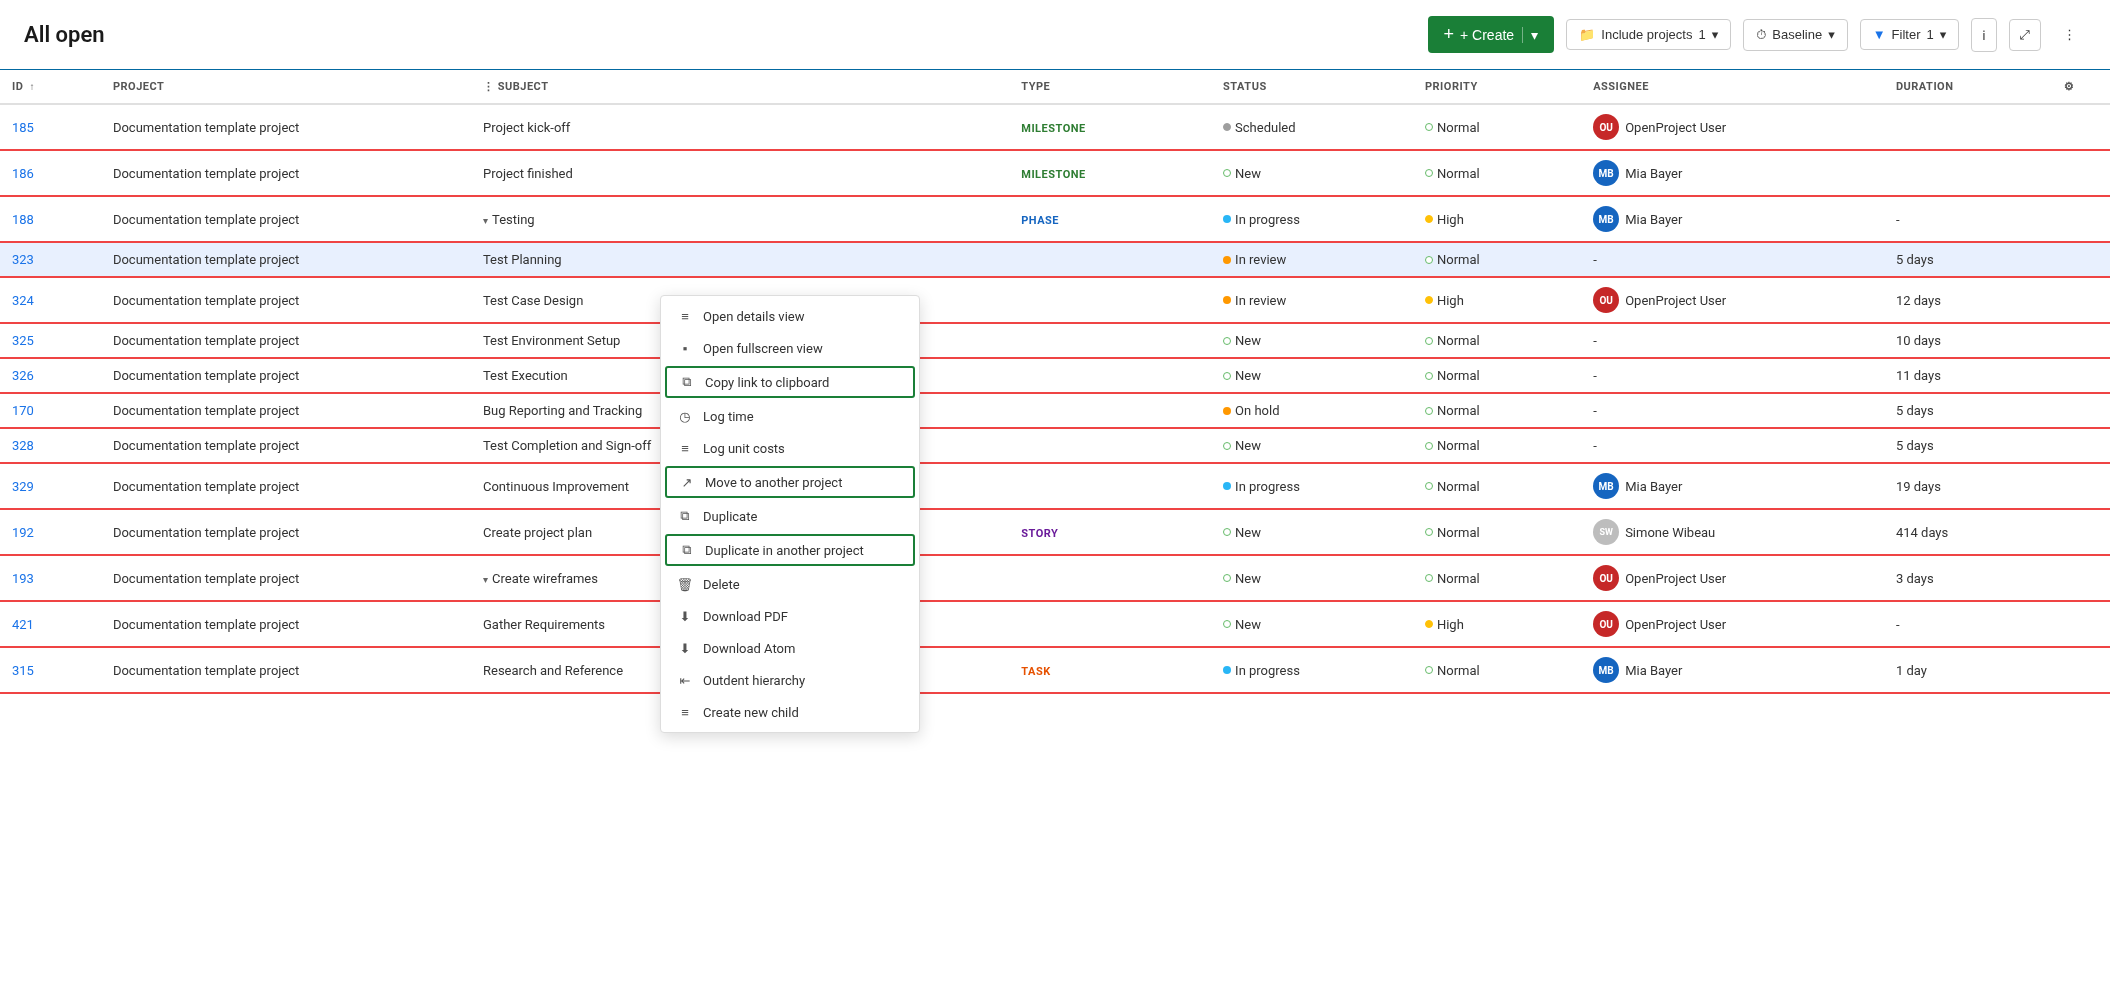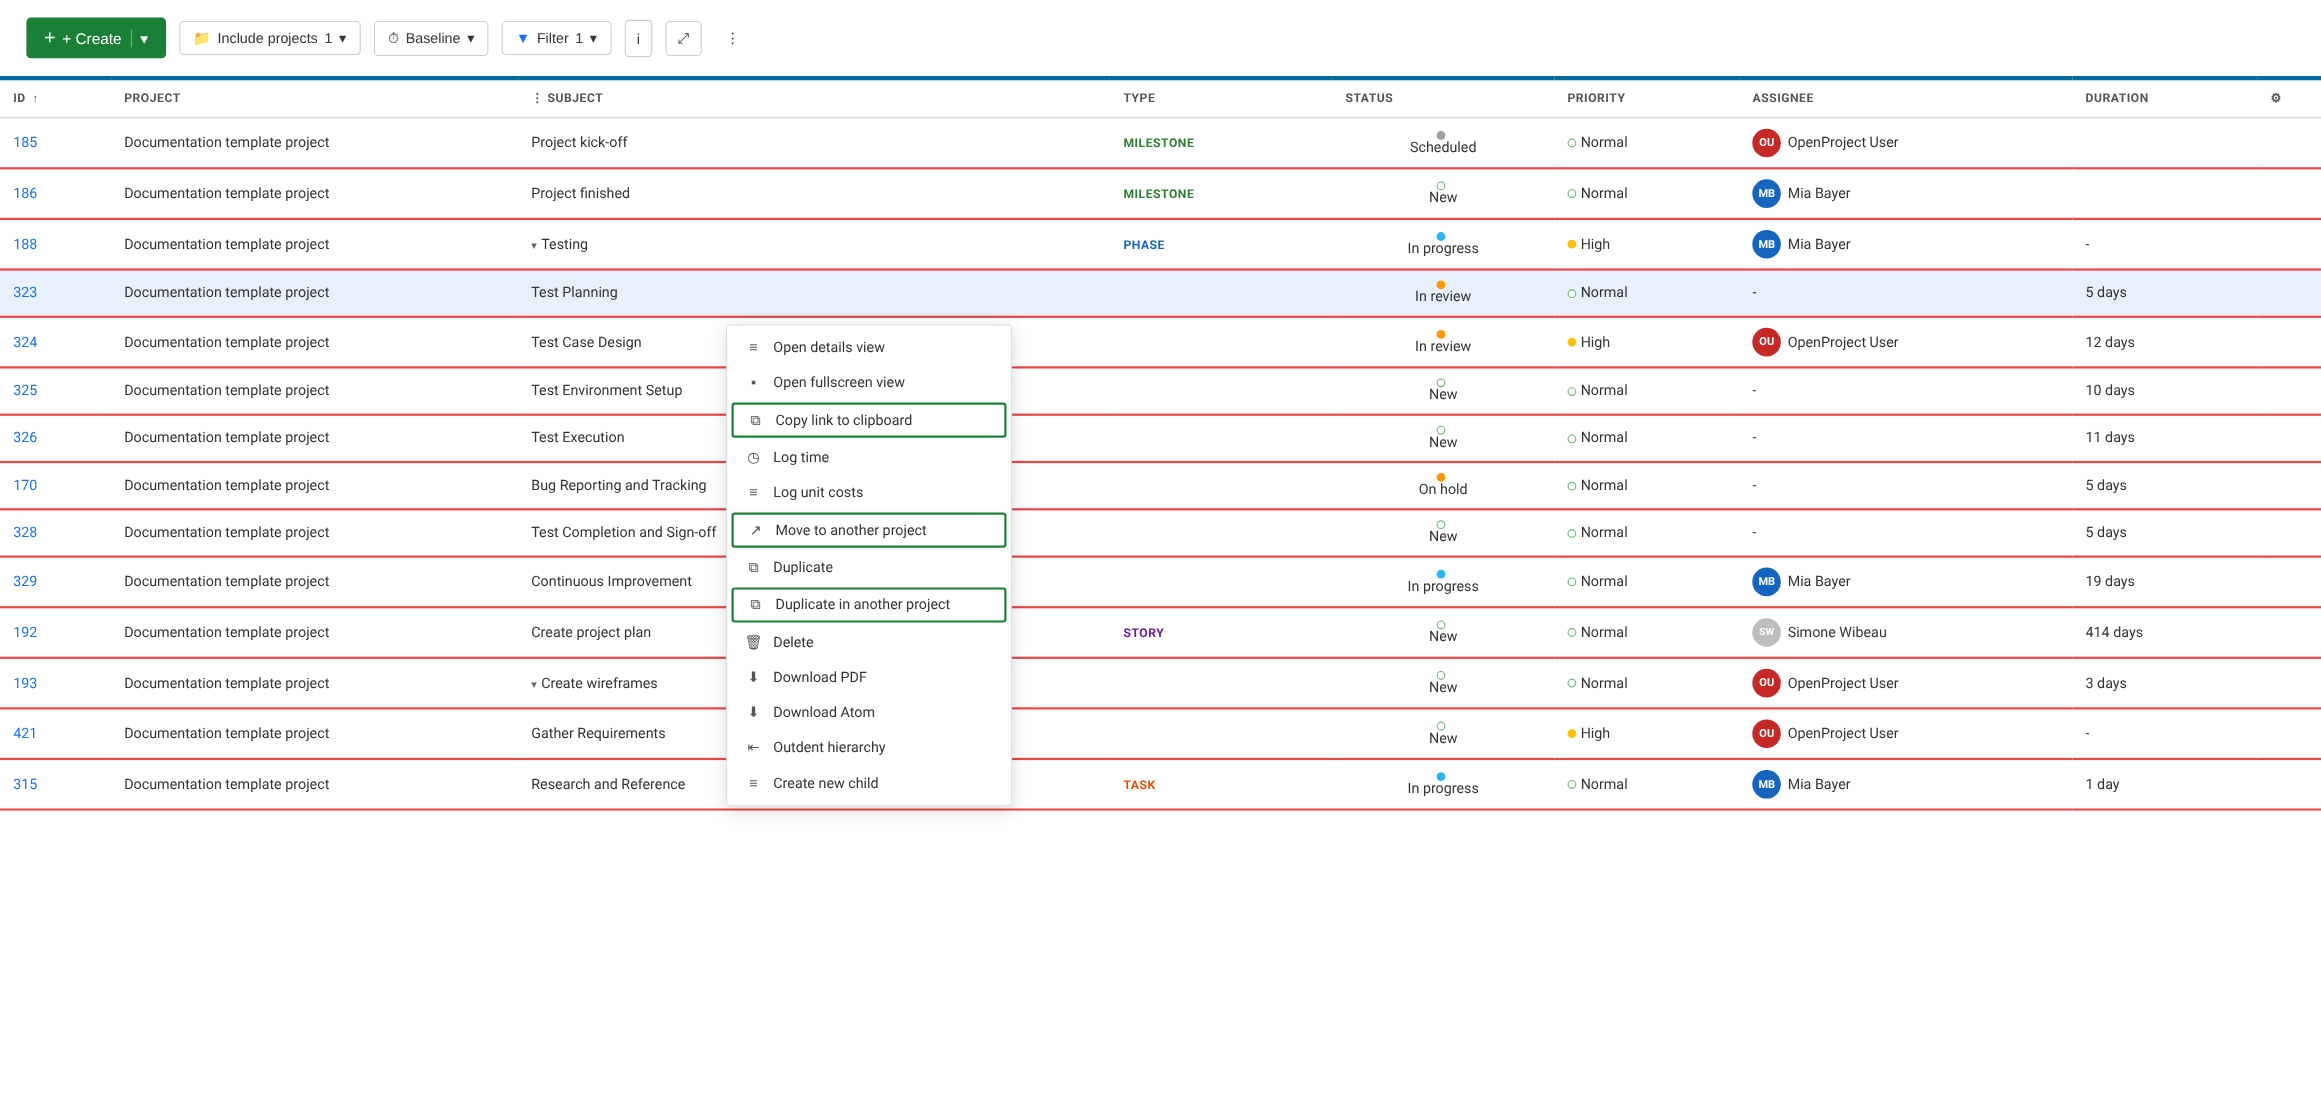--- a/index.html
+++ b/index.html
@@ -9,42 +9,42 @@
     .page-title { font-size: 22px; font-weight: 600; color: #1a1a1a; flex: 1; }
     
     .btn-create { background: #1a7f37; color: #fff; border: none; border-radius: 4px; padding: 8px 16px; font-size: 14px; cursor: pointer; display: flex; align-items: center; gap: 6px; font-weight: 500; }
     .btn-create .plus { font-size: 18px; font-weight: 300; }
     .btn-create .arrow { border-left: 1px solid rgba(255,255,255,0.4); padding-left: 8px; margin-left: 2px; }
     
     .toolbar-btn { background: #fff; border: 1px solid #ccc; border-radius: 4px; padding: 7px 12px; font-size: 13px; cursor: pointer; display: flex; align-items: center; gap: 6px; color: #333; white-space: nowrap; }
     
     .table-container { width: 100%; overflow-x: auto; }
     table { width: 100%; border-collapse: collapse; }
-    thead tr { border-top: 4px solid #0369a1; border-bottom: 2px solid #e0e0e0; }
+    thead tr { border-top: 1px solid #0369a1; border-bottom: 2px solid #e0e0e0; }
     thead th { padding: 10px 12px; text-align: left; font-size: 11px; font-weight: 700; color: #555; letter-spacing: 0.5px; white-space: nowrap; background: #fff; }
     tbody tr { border-bottom: 2px solid #ef4444; }
     tbody tr.selected { background: #e8f0fe; }
     tbody td { padding: 9px 12px; font-size: 13px; color: #333; vertical-align: middle; white-space: nowrap; }
     
     .id-link { color: #1a73e8; text-decoration: none; }
     
     .type-badge { font-weight: 700; font-size: 11px; letter-spacing: 0.5px; }
     .type-milestone { color: #2e7d32; }
     .type-phase { color: #1565c0; }
     .type-task { color: #e65100; }
     .type-story { color: #6a1b9a; }
     
     .status-dot { width: 8px; height: 8px; border-radius: 50%; display: inline-block; margin-right: 4px; }
     .status-scheduled { background: #9e9e9e; border: 1px solid #9e9e9e; }
     .status-new { background: #fff; border: 1px solid #66bb6a; }
     .status-inprogress { background: #29b6f6; }
     .status-inreview { background: #ff9800; }
     .status-onhold { background: #ff9800; }
     
-    .status-cell { display: flex; align-items: center; flex-direction: column; }
+    .status-cell { display: flex; align-items: center; }
     
     .priority-dot { width: 8px; height: 8px; border-radius: 50%; display: inline-block; margin-right: 4px; }
     .priority-normal { background: #fff; border: 1px solid #66bb6a; }
     .priority-high { background: #ffc107; border: 1px solid #ffc107; }
     
     .priority-cell { display: flex; align-items: center; }
     
     .avatar { width: 26px; height: 26px; border-radius: 50%; display: inline-flex; align-items: center; justify-content: center; font-size: 10px; font-weight: 700; color: #fff; margin-right: 6px; }
     .avatar-ou { background: #c62828; }
     .avatar-mb { background: #1565c0; }
@@ -66,20 +66,21 @@
     .col-assignee { width: 180px; }
     .col-duration { width: 100px; }
     .col-settings { width: 30px; }
 
     .sort-icon { display: inline-block; margin-left: 3px; font-size: 10px; }
   </style>
 </head>
 <body>
 
 <div class="header">
+  <h1 class="page-title">All open</h1>
 
   <button class="btn-create">
     <span class="plus">+</span>
     <span>+ Create</span>
     <span class="arrow">▾</span>
   </button>
 
   <button class="toolbar-btn">
     <span>📁</span>
     <span>Include projects</span>

